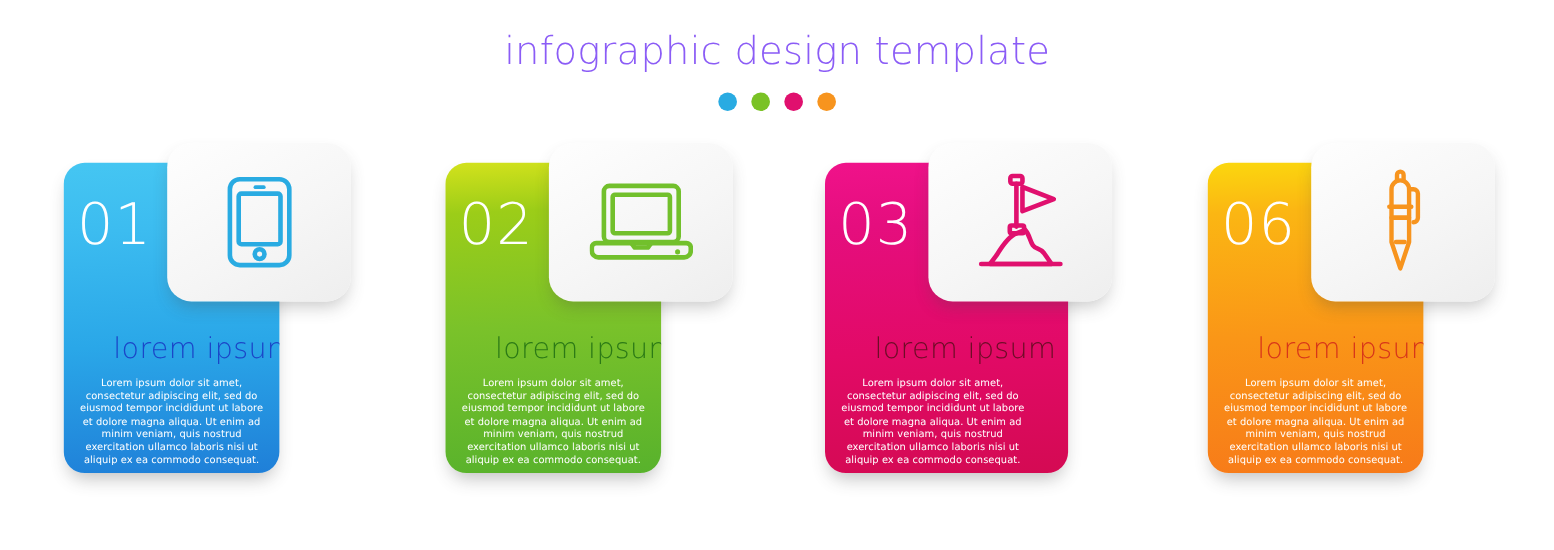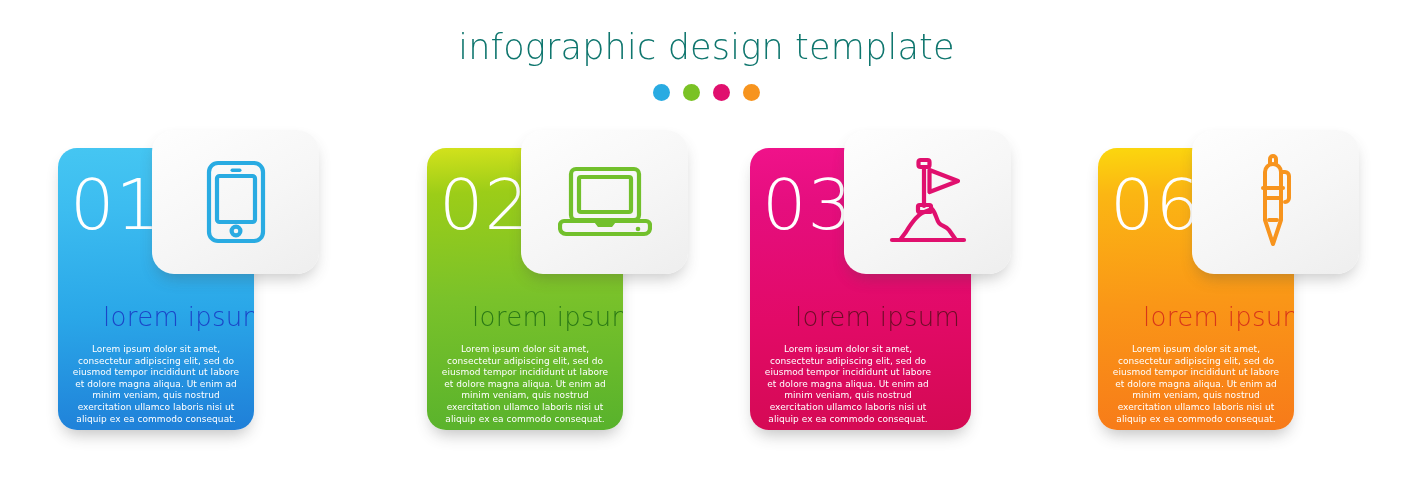--- a/index.html
+++ b/index.html
@@ -26,21 +26,21 @@
     text-align: center;
   }
   .page-title {
     position: absolute;
     top: 27px;
     left: 0;
     width: 1413px;
     font-size: 35px;
     font-weight: 300;
     letter-spacing: 0.2px;
-    color: #0f766e;
+    color: #8b5cf6;
     font-family: "DejaVu Sans", sans-serif;
     white-space: nowrap;
   }
   .dot-row {
     position: absolute;
     top: 84px;
     left: 0;
     width: 1413px;
     display: flex;
     justify-content: center;
@@ -81,21 +81,21 @@
   .panel-inner {
     position: absolute;
     inset: 0;
     padding: 0;
   }
 
   .number {
     position: absolute;
     left: 12px;
     top: 24px;
-    font-size: 70px;
+    font-size: 52px;
     line-height: 66px;
     font-weight: 300;
     color: #ffffff;
     letter-spacing: 1px;
     font-family: "DejaVu Sans", sans-serif;
   }
   .heading {
     position: absolute;
     left: 13px;
     top: 156px;
@@ -172,21 +172,21 @@
         <svg width="74" height="86" viewBox="0 0 74 86" fill="none" stroke="#29abe2" stroke-width="4.2" stroke-linecap="round" stroke-linejoin="round">
           <rect x="10" y="4" width="54" height="78" rx="9" ry="9"></rect>
           <rect x="18" y="17" width="38" height="46" rx="2.5" ry="2.5"></rect>
           <rect x="31.5" y="9.5" width="11" height="3.4" rx="1.7" ry="1.7" fill="#29abe2" stroke="none"></rect>
           <circle cx="37" cy="72" r="4.4"></circle>
         </svg>
       </span>
     </div>
   </div>
 
-  <div class="card" style="left:427px;">
+  <div class="card" style="left:405px;">
     <div class="panel green">
       <div class="panel-inner">
         <div class="number">02</div>
         <div class="heading" style="color:#2c7a16;">lorem ipsum</div>
         <div class="body-text">Lorem ipsum dolor sit amet, consectetur adipiscing elit, sed do eiusmod tempor incididunt ut labore et dolore magna aliqua. Ut enim ad minim veniam, quis nostrud exercitation ullamco laboris nisi ut aliquip ex ea commodo consequat.</div>
       </div>
     </div>
     <div class="icon-tile">
       <span>
         <svg width="94" height="78" viewBox="0 0 94 78" fill="none" stroke="#72c02c" stroke-width="4.2" stroke-linecap="round" stroke-linejoin="round">

